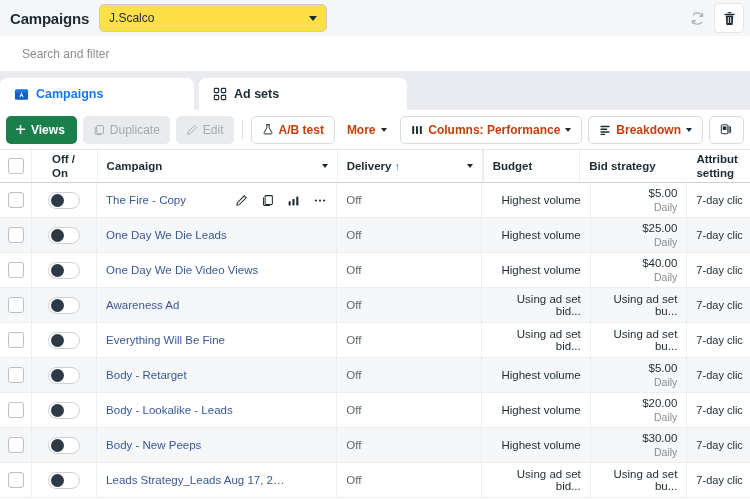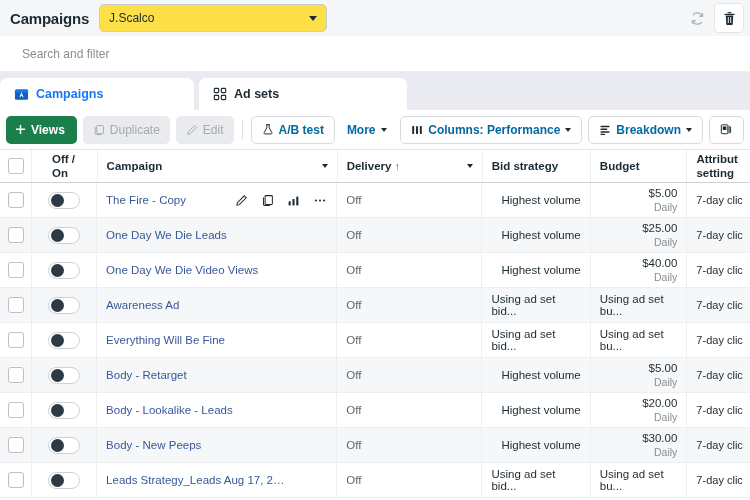--- a/index.html
+++ b/index.html
@@ -118,21 +118,21 @@
     border-bottom: 1px solid #e4e6eb;
   }
   .btn {
     height: 28px;
     border-radius: 5px;
     display: flex;
     align-items: center;
     gap: 5px;
     padding: 0 10px;
     font-size: 12px;
-    color: #0369a1;
+    color: #c2410c;
     white-space: nowrap;
   }
   .btn.primary {
     background: #1a7f4b;
     color: #ffffff;
     font-weight: bold;
     padding: 0 12px 0 9px;
   }
   .btn.ghost { background: #ffffff; border: 1px solid #d8dade; }
   .btn.disabled { background: #e9ebee; color: #a7aaaf; border: none; }
@@ -153,21 +153,21 @@
     background: #ffffff;
     border-bottom: 1px solid #ced0d4;
   }
   .thead .cell {
     font-size: 11.5px;
     font-weight: bold;
     color: #1c2b33;
     display: flex;
     align-items: center;
   }
-  .tbody-row { height: 35px; background: #ffffff; }
+  .tbody-row { height: 35px; background: #ffffff; text-align: right; }
   .tbody-row.alt { background: #f6f7f8; }
   .cell {
     display: flex;
     align-items: center;
     padding: 0 9px;
     font-size: 11.5px;
     color: #1c2b33;
     overflow: hidden;
   }
   .c-check  { width: 32px;  justify-content: center; padding: 0; }
@@ -398,25 +398,25 @@
       <span>Campaign</span>
       <span class="caret sm"></span>
     </div>
     <div class="cell c-deliv">
       <span style="display:flex;align-items:center;">
         <span>Delivery</span>
         <span class="sort-arrow">↑</span>
       </span>
       <span class="caret sm"></span>
     </div>
+    <div class="cell c-budget">
+      <span>Budget</span>
+    </div>
     <div class="cell c-bid">
       <span>Bid strategy</span>
-    </div>
-    <div class="cell c-budget">
-      <span>Budget</span>
     </div>
     <div class="cell c-attr">
       <span>Attribut</span>
       <span>setting</span>
     </div>
   </div>
 
   <div id="tbody">
       <div class="trow tbody-row">
         <div class="cell c-check">

